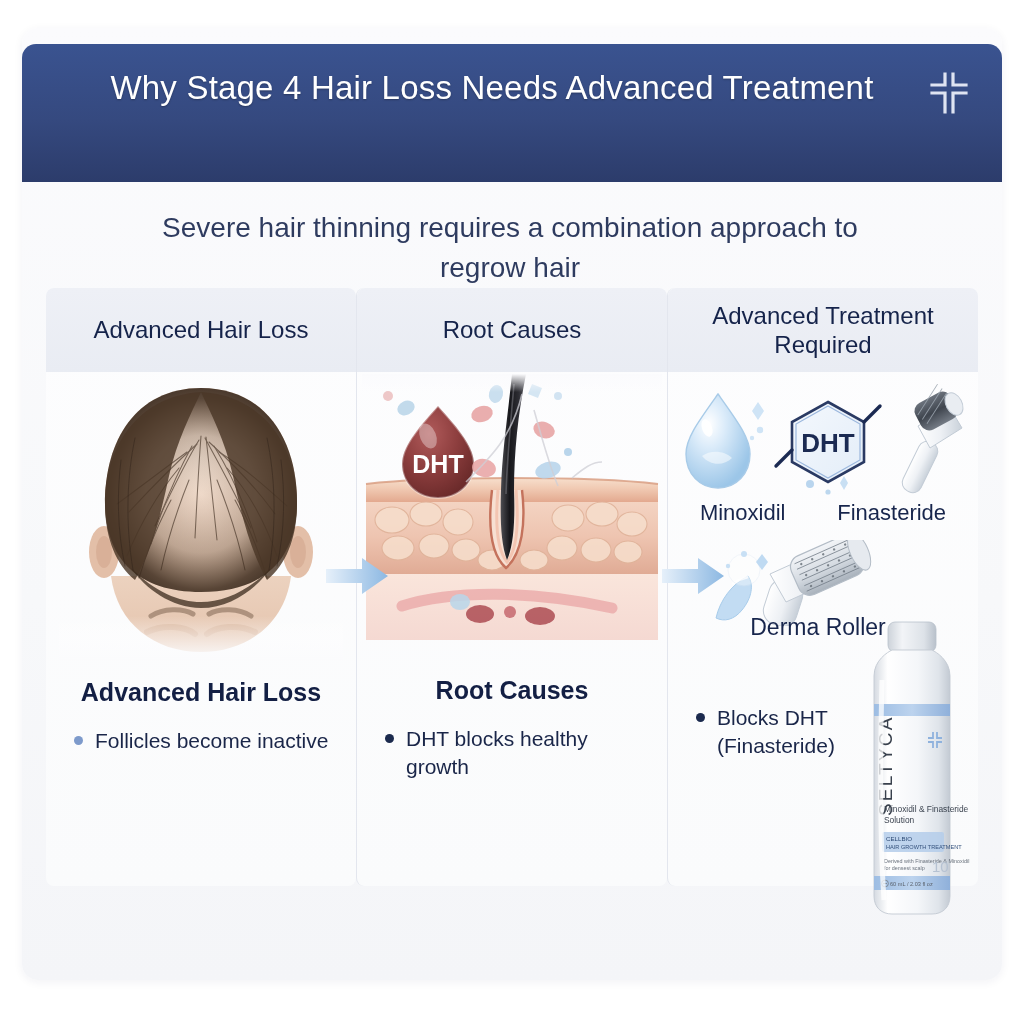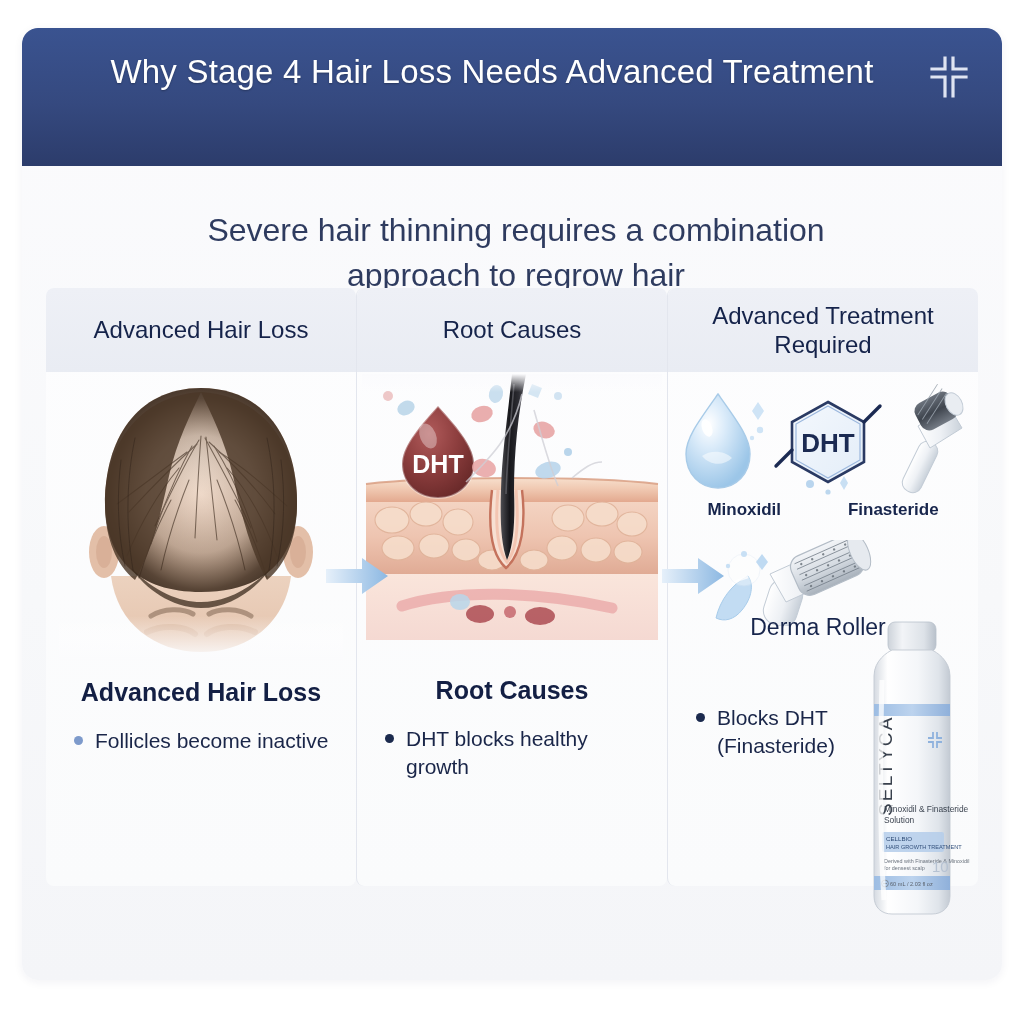--- a/index.html
+++ b/index.html
@@ -24,21 +24,21 @@
     width: 980px; height: 952px;
     background: linear-gradient(180deg,#fbfbfd 0%, #f7f8fa 60%, #f4f5f8 100%);
     border-radius: 16px;
     box-shadow: 0 2px 10px rgba(30,40,80,.06);
     overflow: hidden;
   }
 
   
   .header {
     position: absolute;
-    left: 0; top: 0;
+    left: 0; top: 16px;
     width: 980px; height: 138px;
     background: linear-gradient(180deg,#3a5390 0%, #35497f 55%, #2c3c6b 100%);
     border-radius: 14px 14px 0 0;
     padding-left: 39px;
   }
   .header-title {
     position: absolute;
     left: 70px; top: 22px;
     width: 800px;
     text-align: center;
@@ -52,25 +52,25 @@
   .header-icon {
     position: absolute;
     right: 32px; top: 28px;
     width: 42px; height: 42px;
   }
   .header-icon svg { display:block; width: 42px; height: 42px; }
 
   
   .subtitle {
     position: absolute;
-    left: 144px; top: 180px;
+    left: 138px; top: 180px;
     width: 700px;
     text-align: center;
     color: #1d2b52;
-    font-size: 32px;
+    font-size: 28px;
     font-weight: 300;
     line-height: 1.42;
     opacity: .92;
   }
 
   
   .columns {
     position: absolute;
     left: 24px; top: 260px;
     width: 932px; height: 598px;
@@ -118,21 +118,21 @@
   .skin-svg { position:absolute; left:50%; top:2px; transform:translateX(-50%); }
 
   
   .tx-wrap { position:absolute; left:0; top:0; width:100%; height:100%; }
   .tx-row1 { position:absolute; left:8px; top:8px; width:300px; height:118px; }
   .tx-labels {
     position:absolute; left:0; top:128px; width:100%;
     display:flex; justify-content:space-around; align-items:center;
     padding: 0 6px;
   }
-  .tx-label { color:#17254c; font-size:17px; font-weight:700; }
+  .tx-label { color:#17254c; font-size:22px; font-weight:400; }
   .tx-row2 { position:absolute; left:6px; top:168px; width:210px; height:86px; }
   .tx-sublabel {
     position:absolute; left:0; top:242px; width:300px;
     text-align:center; color:#17254c; font-size:23px; font-weight:300;
   }
 
   
   .body-block { position:relative; padding: 0 14px; }
   .body-title {
     text-align:center;

